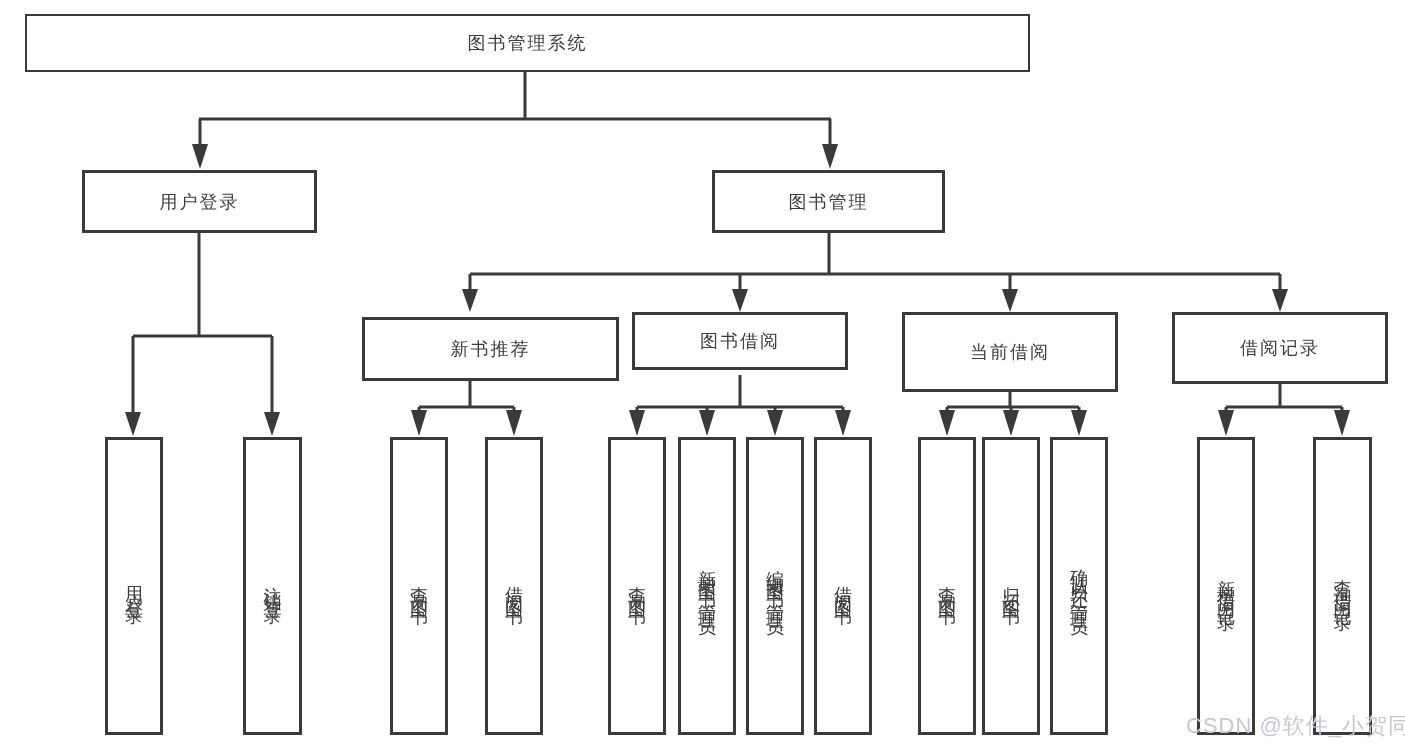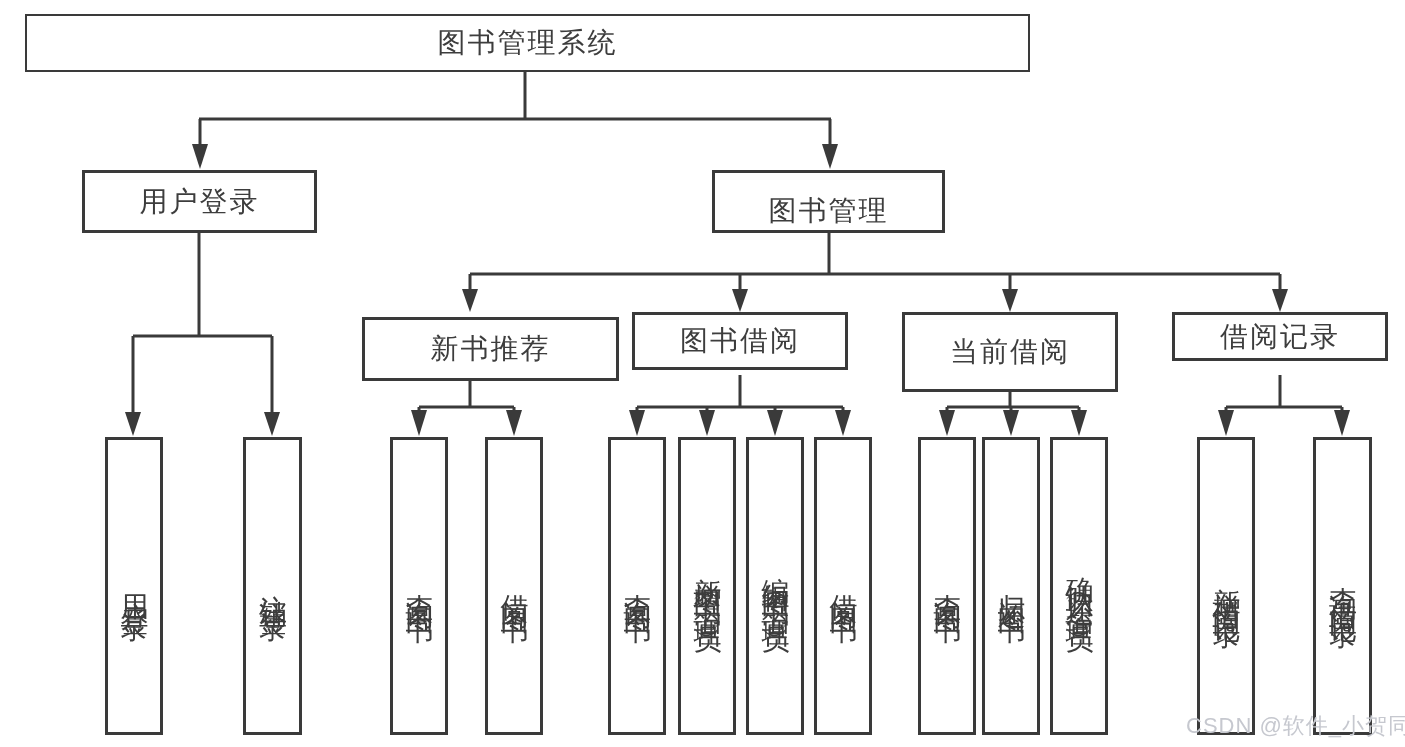--- a/index.html
+++ b/index.html
@@ -14,21 +14,21 @@
   .connectors { position: absolute; left: 0; top: 0; z-index: 1; }
   .node {
     position: absolute;
     box-sizing: border-box;
     background: #ffffff;
     border: 3px solid #3a3a3a;
     display: flex;
     align-items: center;
     justify-content: center;
     color: #3d3d3d;
-    font-size: 28px;
+    font-size: 18px;
     letter-spacing: 2px;
     z-index: 2;
     white-space: nowrap;
   }
   .node.thin { border-width: 2px; }
   .leaf {
     top: 437px;
     height: 298px;
   }
   .leaf .vtext {
@@ -90,34 +90,34 @@
     <polygon fill="#3a3a3a" points="1334,410 1350,410 1342,436"></polygon>
   </svg>
 
   <div class="node thin" style="left:25px; top:14px; width:1005px; height:58px;">
     <span>图书管理系统</span>
   </div>
 
   <div class="node" style="left:82px; top:170px; width:235px; height:63px;">
     <span>用户登录</span>
   </div>
-  <div class="node" style="left:712px; top:170px; width:233px; height:63px;align-items:flex-end;">
+  <div class="node" style="left:712px; top:170px; width:233px; height:63px;">
     <span>图书管理</span>
   </div>
 
   <div class="node" style="left:362px; top:304px; width:257px; height:64px;margin-top:13px;">
     <span>新书推荐</span>
   </div>
   <div class="node" style="left:632px; top:312px; width:216px; height:58px;">
     <span>图书借阅</span>
   </div>
   <div class="node" style="left:902px; top:312px; width:216px; height:80px;">
     <span>当前借阅</span>
   </div>
-  <div class="node" style="left:1172px; top:312px; width:216px; height:49px;">
+  <div class="node" style="left:1172px; top:312px; width:216px; height:72px;">
     <span>借阅记录</span>
   </div>
 
   <div class="node leaf" style="left:105px; width:58px;">
     <span class="vtext">用户登录</span>
   </div>
   <div class="node leaf" style="left:243px; width:59px;">
     <span class="vtext">注销登录</span>
   </div>
 

